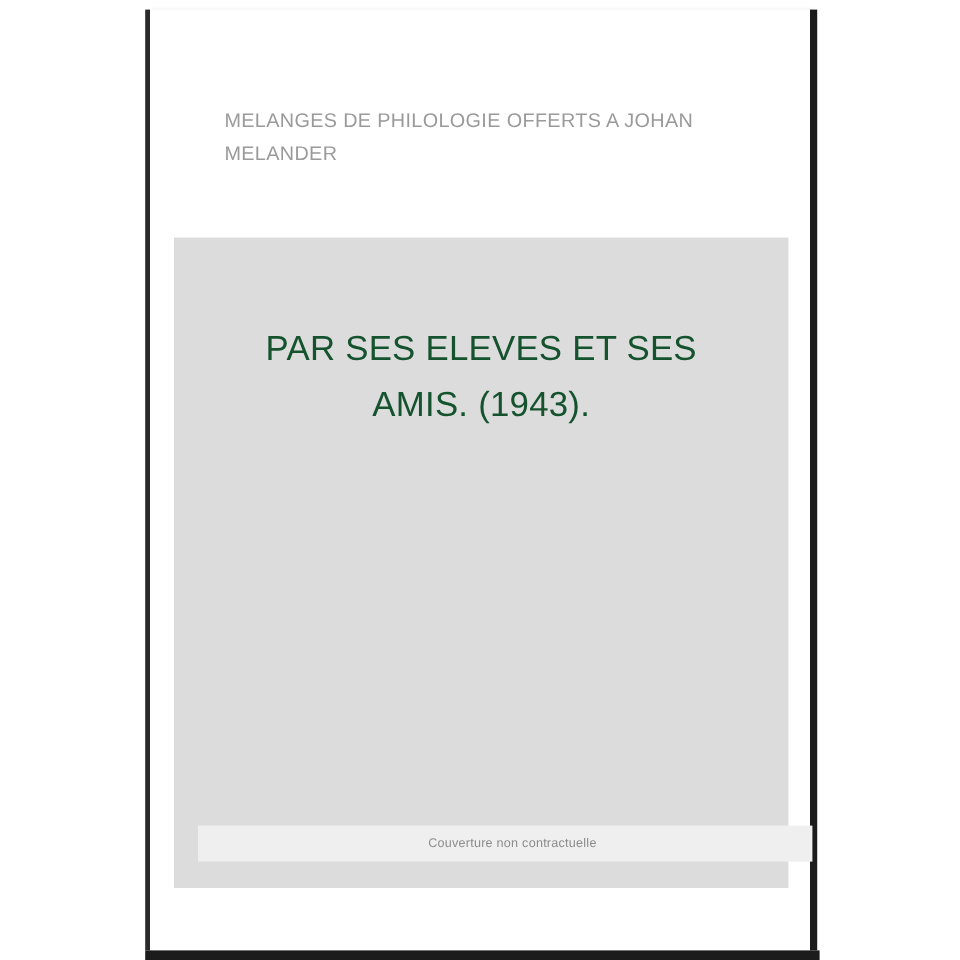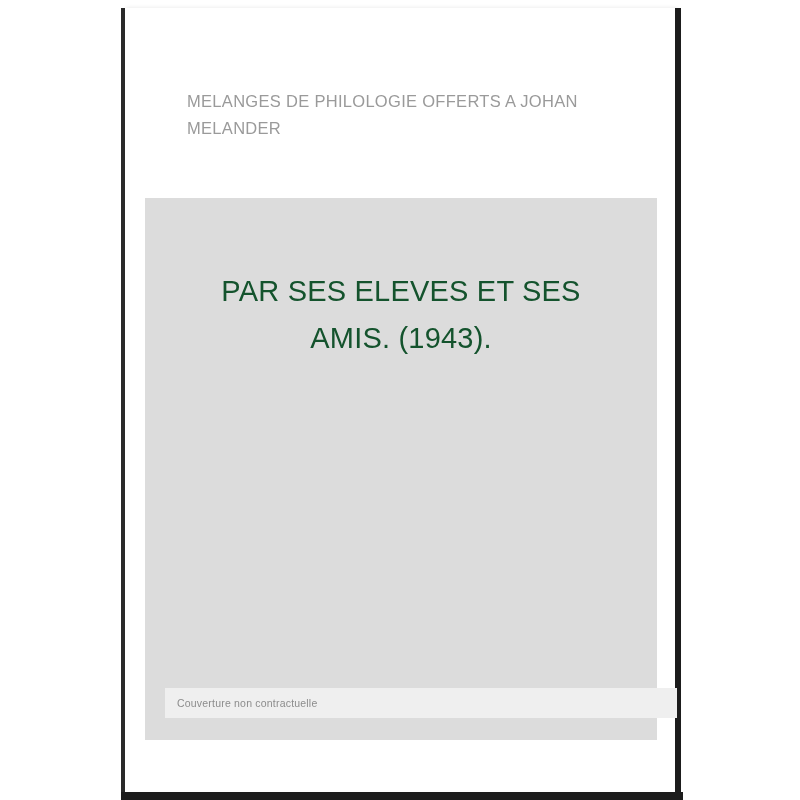--- a/index.html
+++ b/index.html
@@ -97,20 +97,21 @@
     bottom: 22px;
     width: 512px;
     height: 30px;
     background: #efefef;
     color: #8c8c8c;
     font-size: 10.5px;
     line-height: 30px;
     padding-left: 12px;
     box-sizing: border-box;
     letter-spacing: 0.2px;
+    text-align: center;
   }
 
   
   .cover-bottom-edge {
     position: absolute;
     left: -4px;
     bottom: -8px;
     width: 562px;
     height: 8px;
     background: #1c1c1c;

